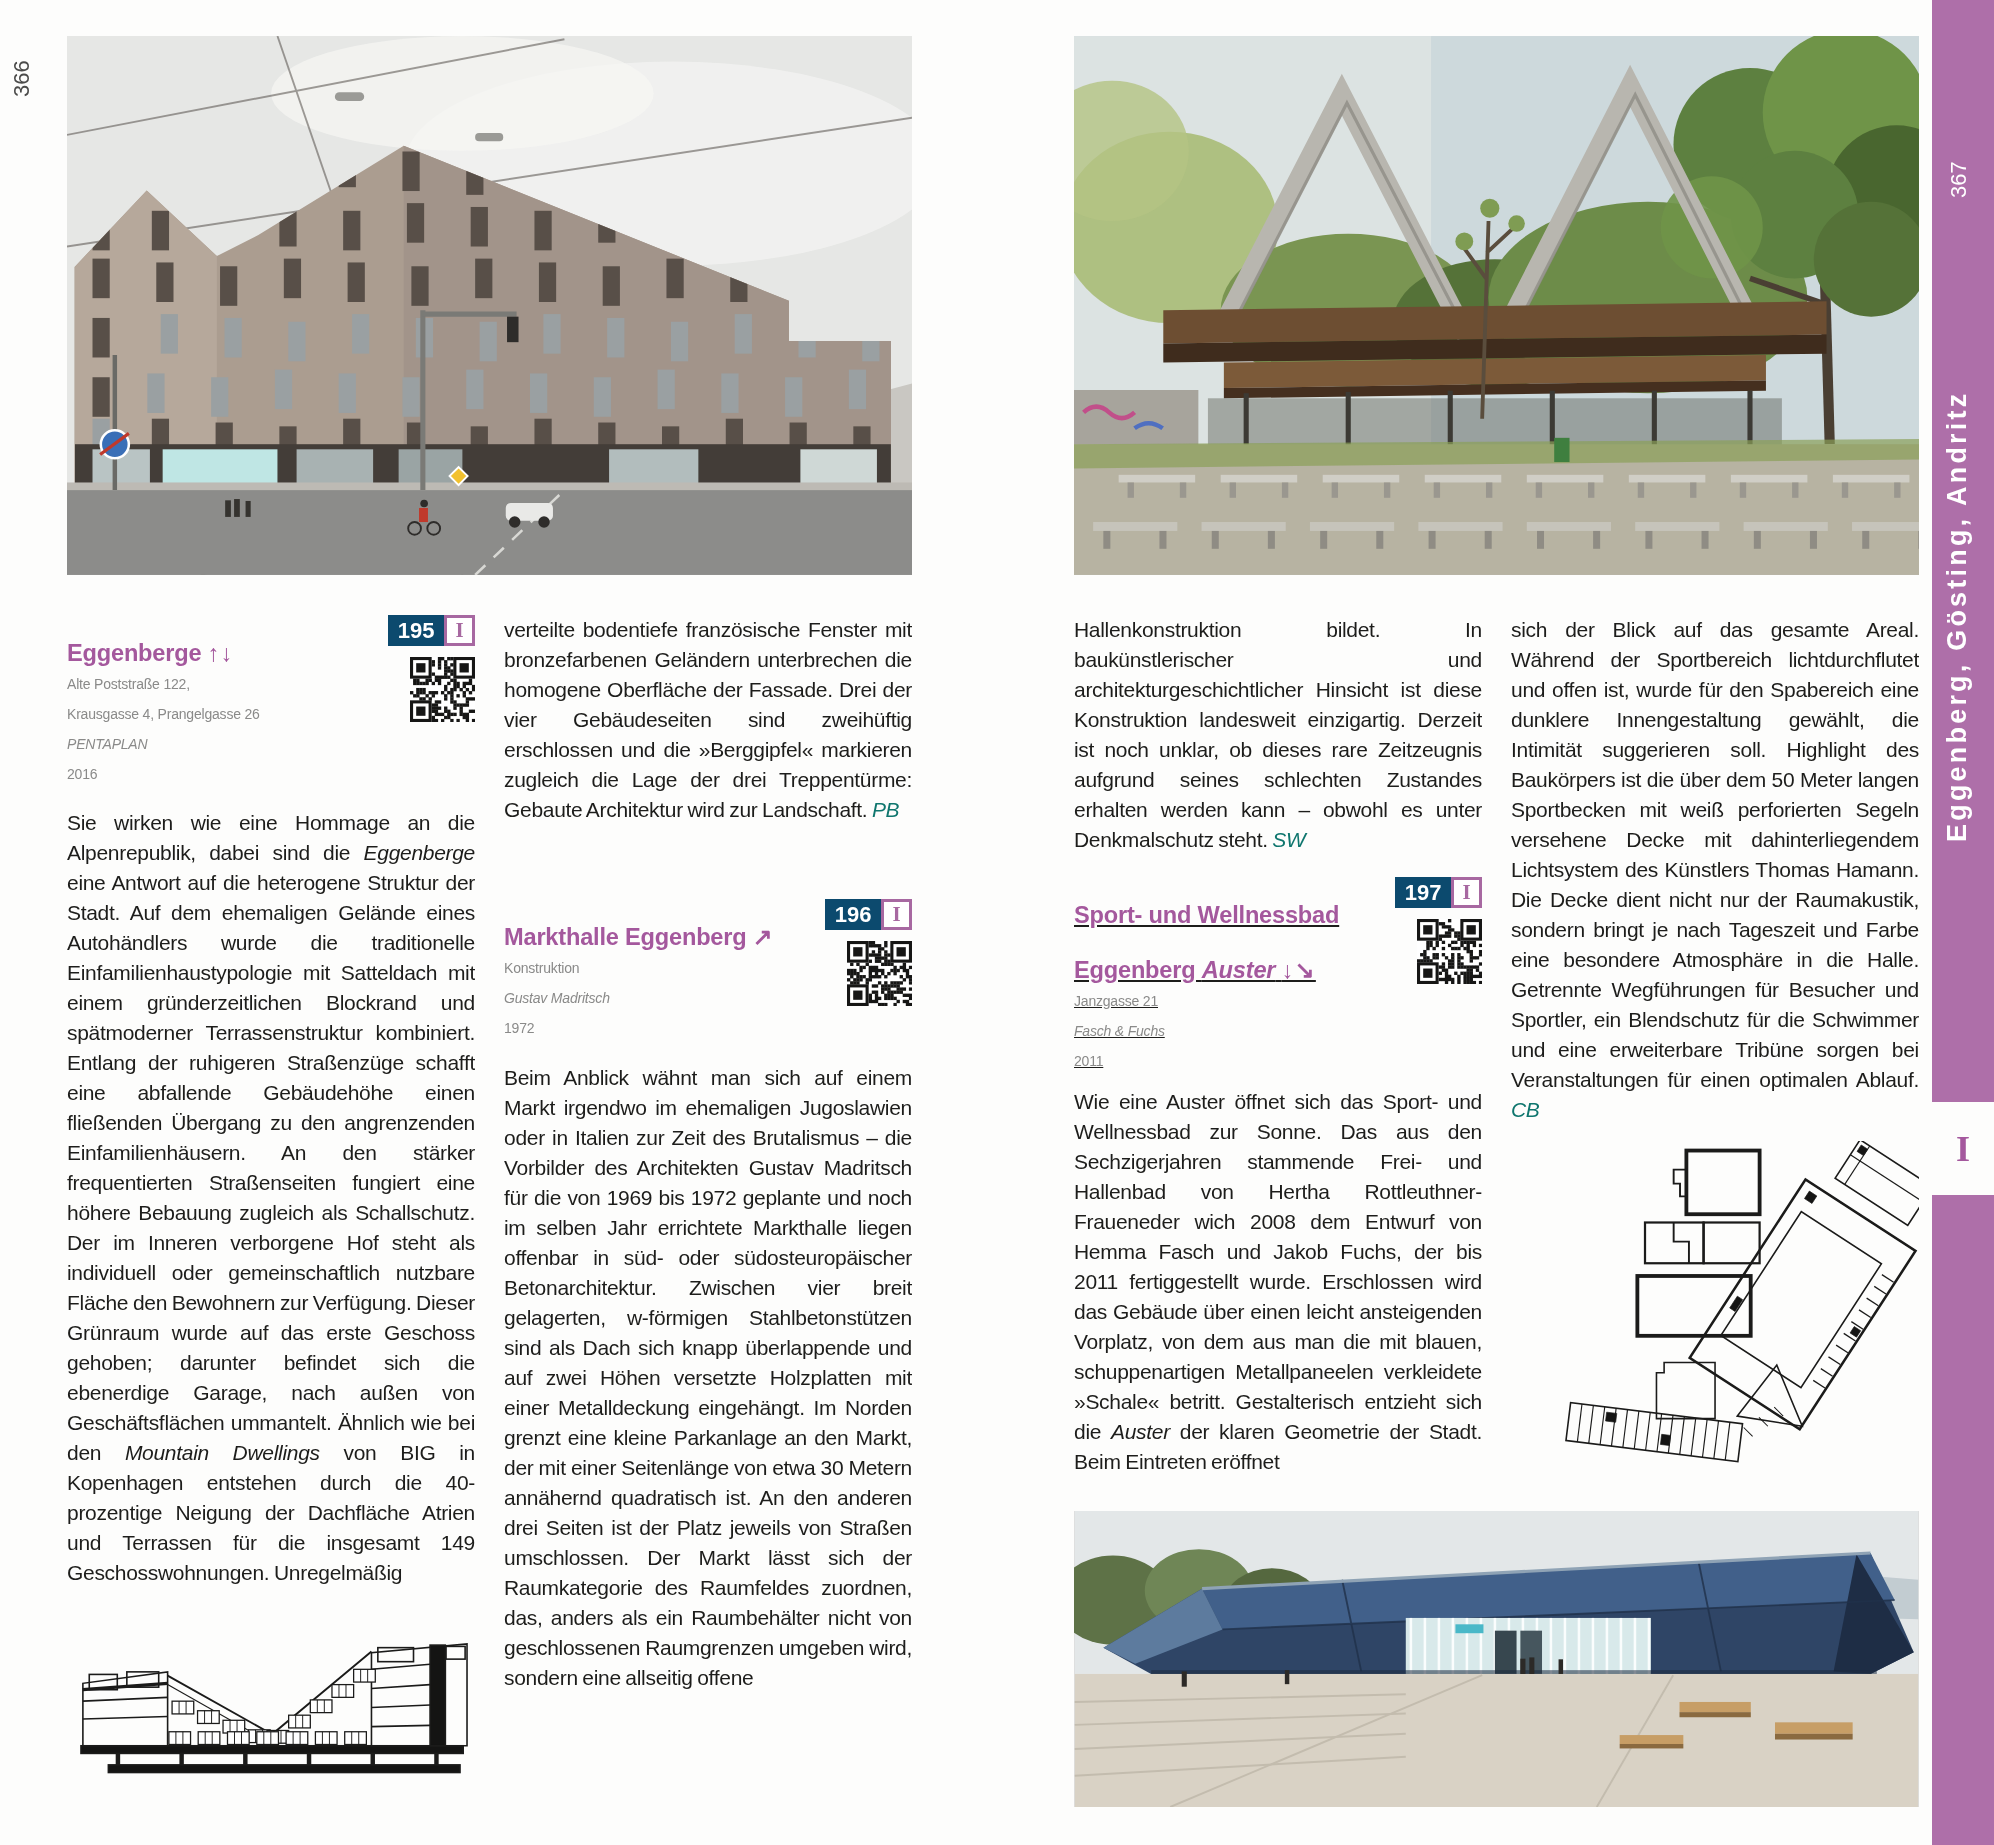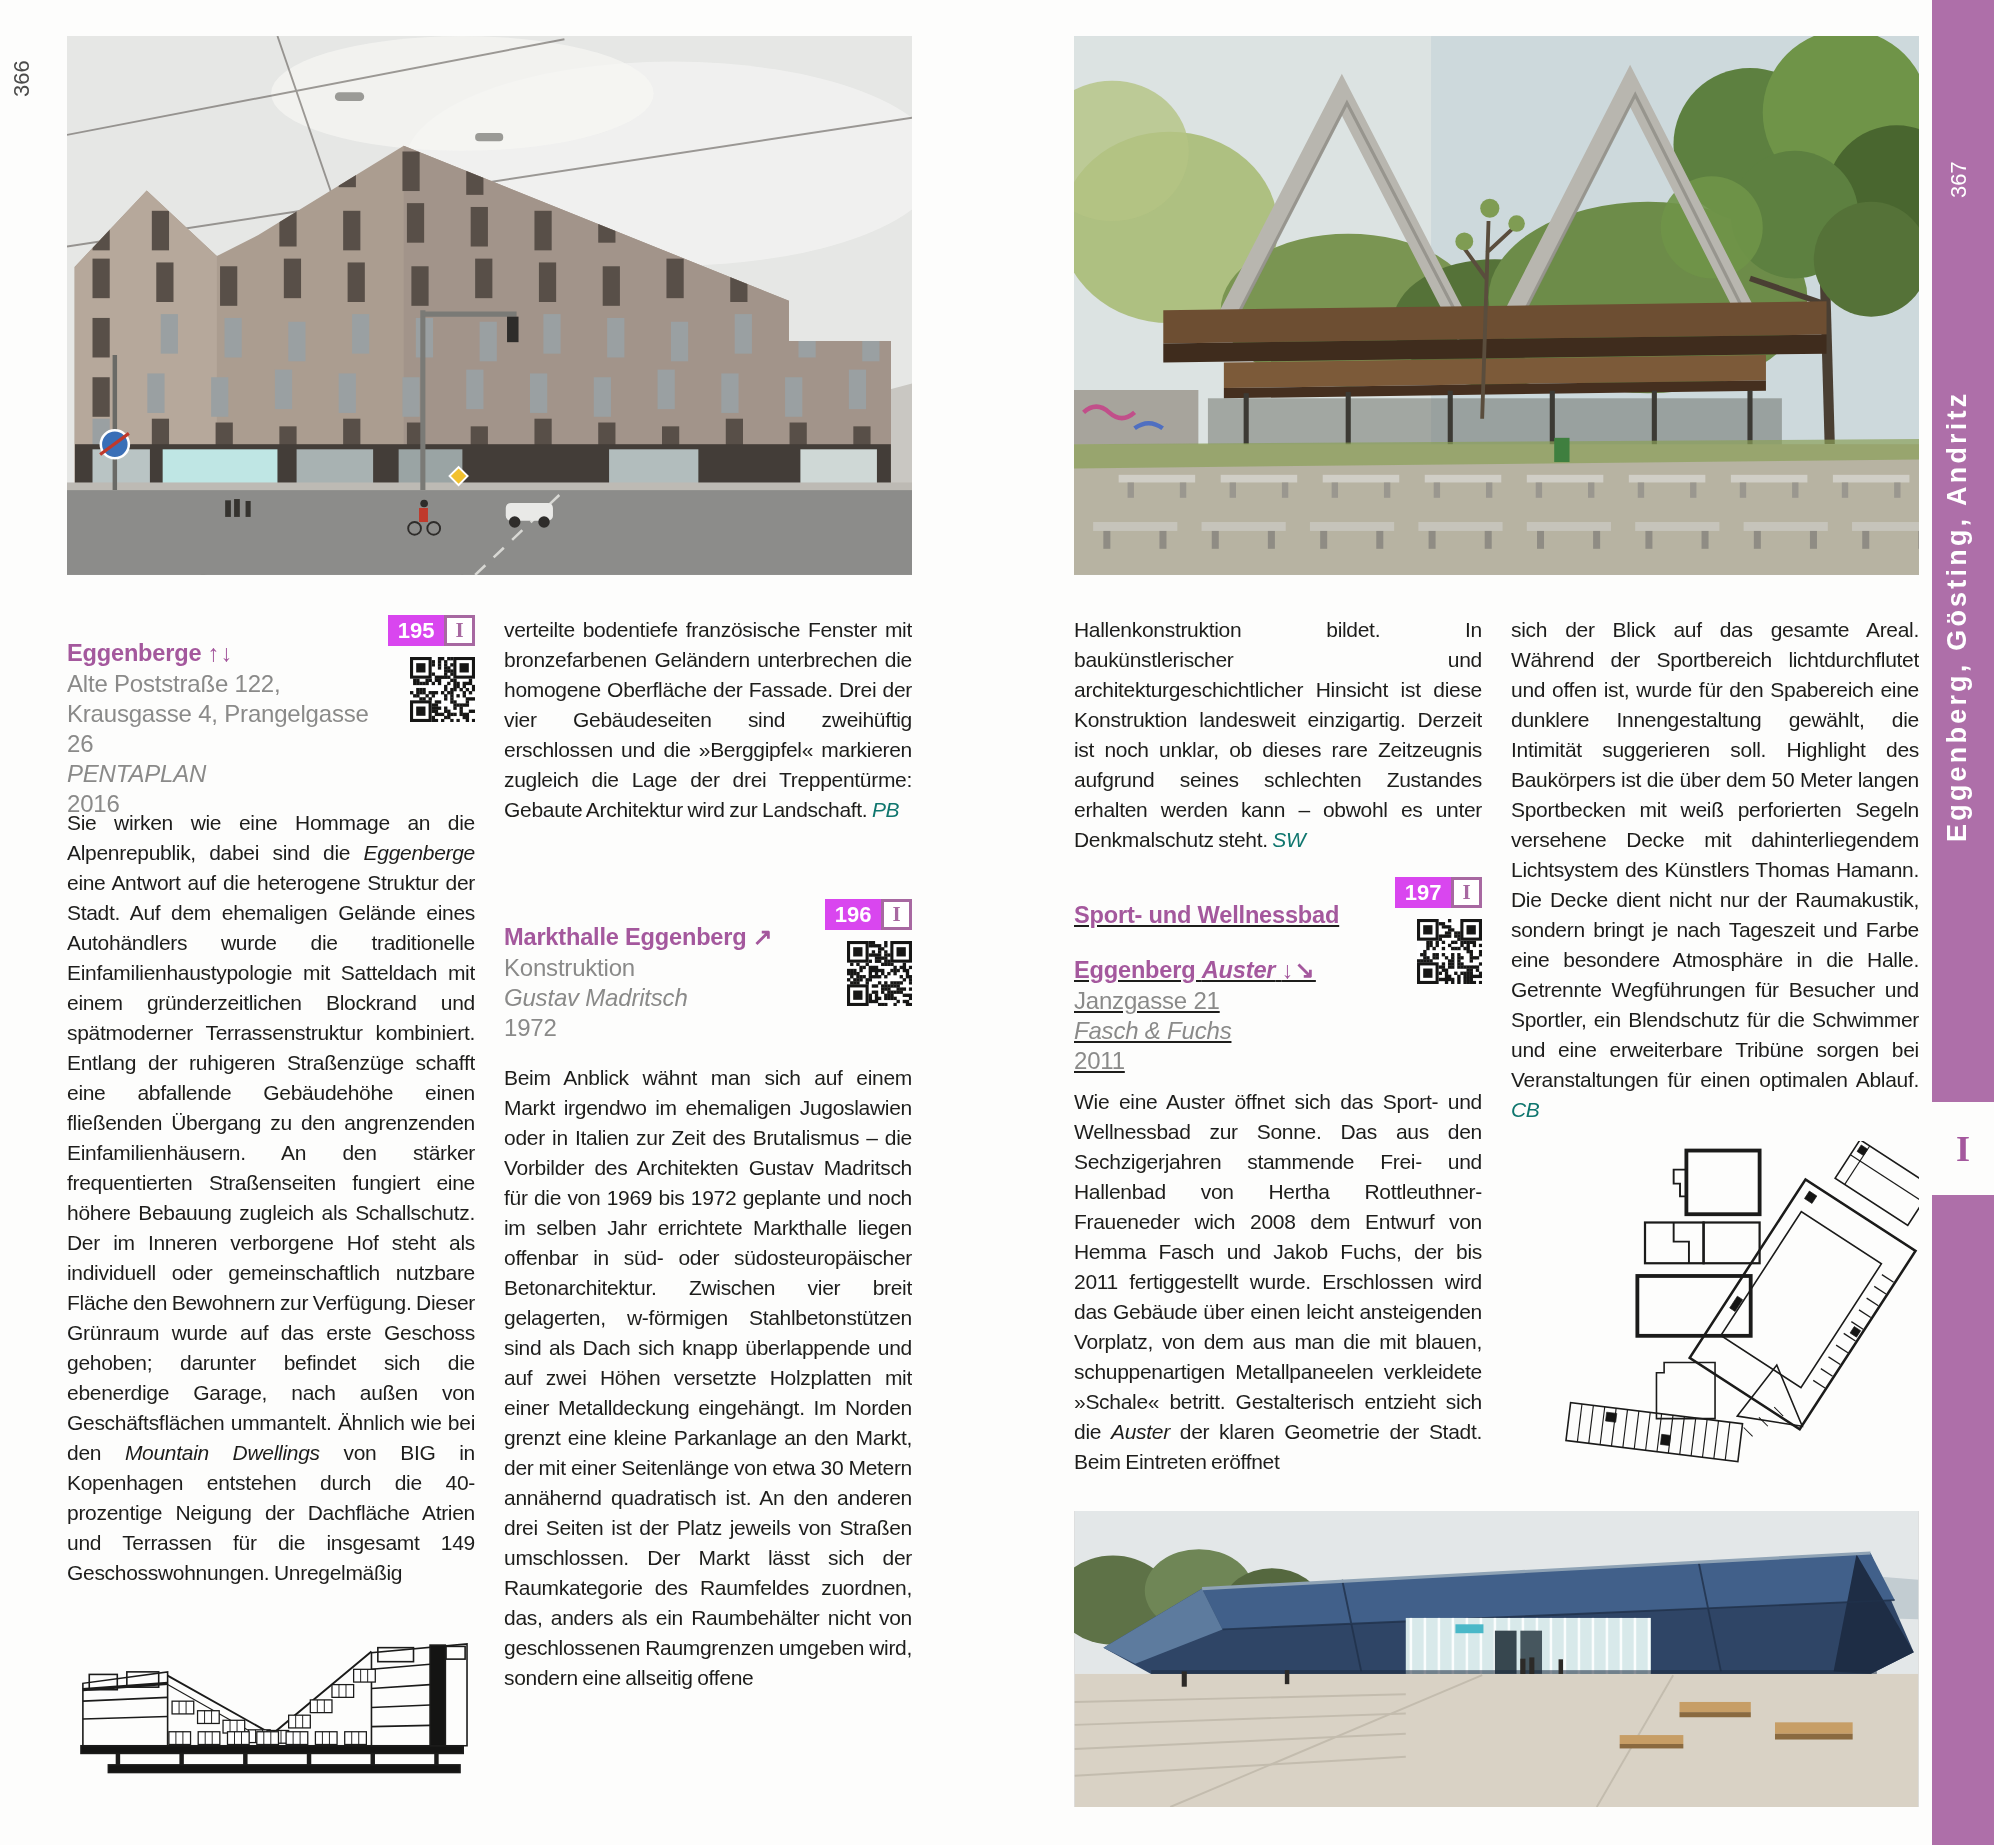--- a/index.html
+++ b/index.html
@@ -7,27 +7,27 @@
         font-family:"Liberation Sans",sans-serif;color:#1d1d1b;}
   .abs{position:absolute;}
   
   .body-text{font-size:21px;line-height:30px;text-align:justify;color:#1d1d1b;
              letter-spacing:-0.3px;word-spacing:-1px;overflow:hidden;}
   .body-text .it{font-style:italic;}
   .body-text .gray{color:#0f766e;font-style:italic;}
   .entry-title{font-size:23.6px;font-weight:bold;color:#a4589d;line-height:31px;letter-spacing:-0.2px;margin-top:24px;}
   .entry-title .it{font-style:italic;}
   .arrows{font-weight:bold;color:#a4589d;letter-spacing:1.3px;}
-  .addr{font-size:24px;line-height:30px;color:#8a8a89;letter-spacing:-0.2px;}
+  .addr{font-size:14px;line-height:30px;color:#8a8a89;letter-spacing:-0.2px;}
   .addr.it{font-style:italic;}
   .entry-header{position:absolute;width:408px;}
   .entry-header .txt{padding-right:96px;}
   
   .badge{position:absolute;top:1.3px;right:0;display:flex;height:31px;}
-  .badge-num{background:#d946ef;color:#fff;font-weight:bold;font-size:22px;
+  .badge-num{background:#0c4a6e;color:#fff;font-weight:bold;font-size:22px;
              display:flex;align-items:center;padding:0 9.6px;letter-spacing:0;}
   .badge-letter{width:31px;background:#fff;border:3.2px solid #a768a1;color:#a768a1;
                 display:flex;align-items:center;justify-content:center;box-sizing:border-box;
                 font-family:"Liberation Serif",serif;font-weight:bold;font-size:21px;}
   .qr{position:absolute;top:43px;right:0;background:#fff;}
   
   .vtext{writing-mode:vertical-rl;transform:rotate(180deg);white-space:nowrap;}
   #page-num-left{left:9px;top:33px;height:64px;font-size:22px;color:#4b4b4a;}
   #sidebar{left:1932px;top:0;width:62px;height:1845px;background:#ae6fa9;}
   #sidebar-gap{left:1932px;top:1102px;width:62px;height:93px;background:#fdfdfc;

